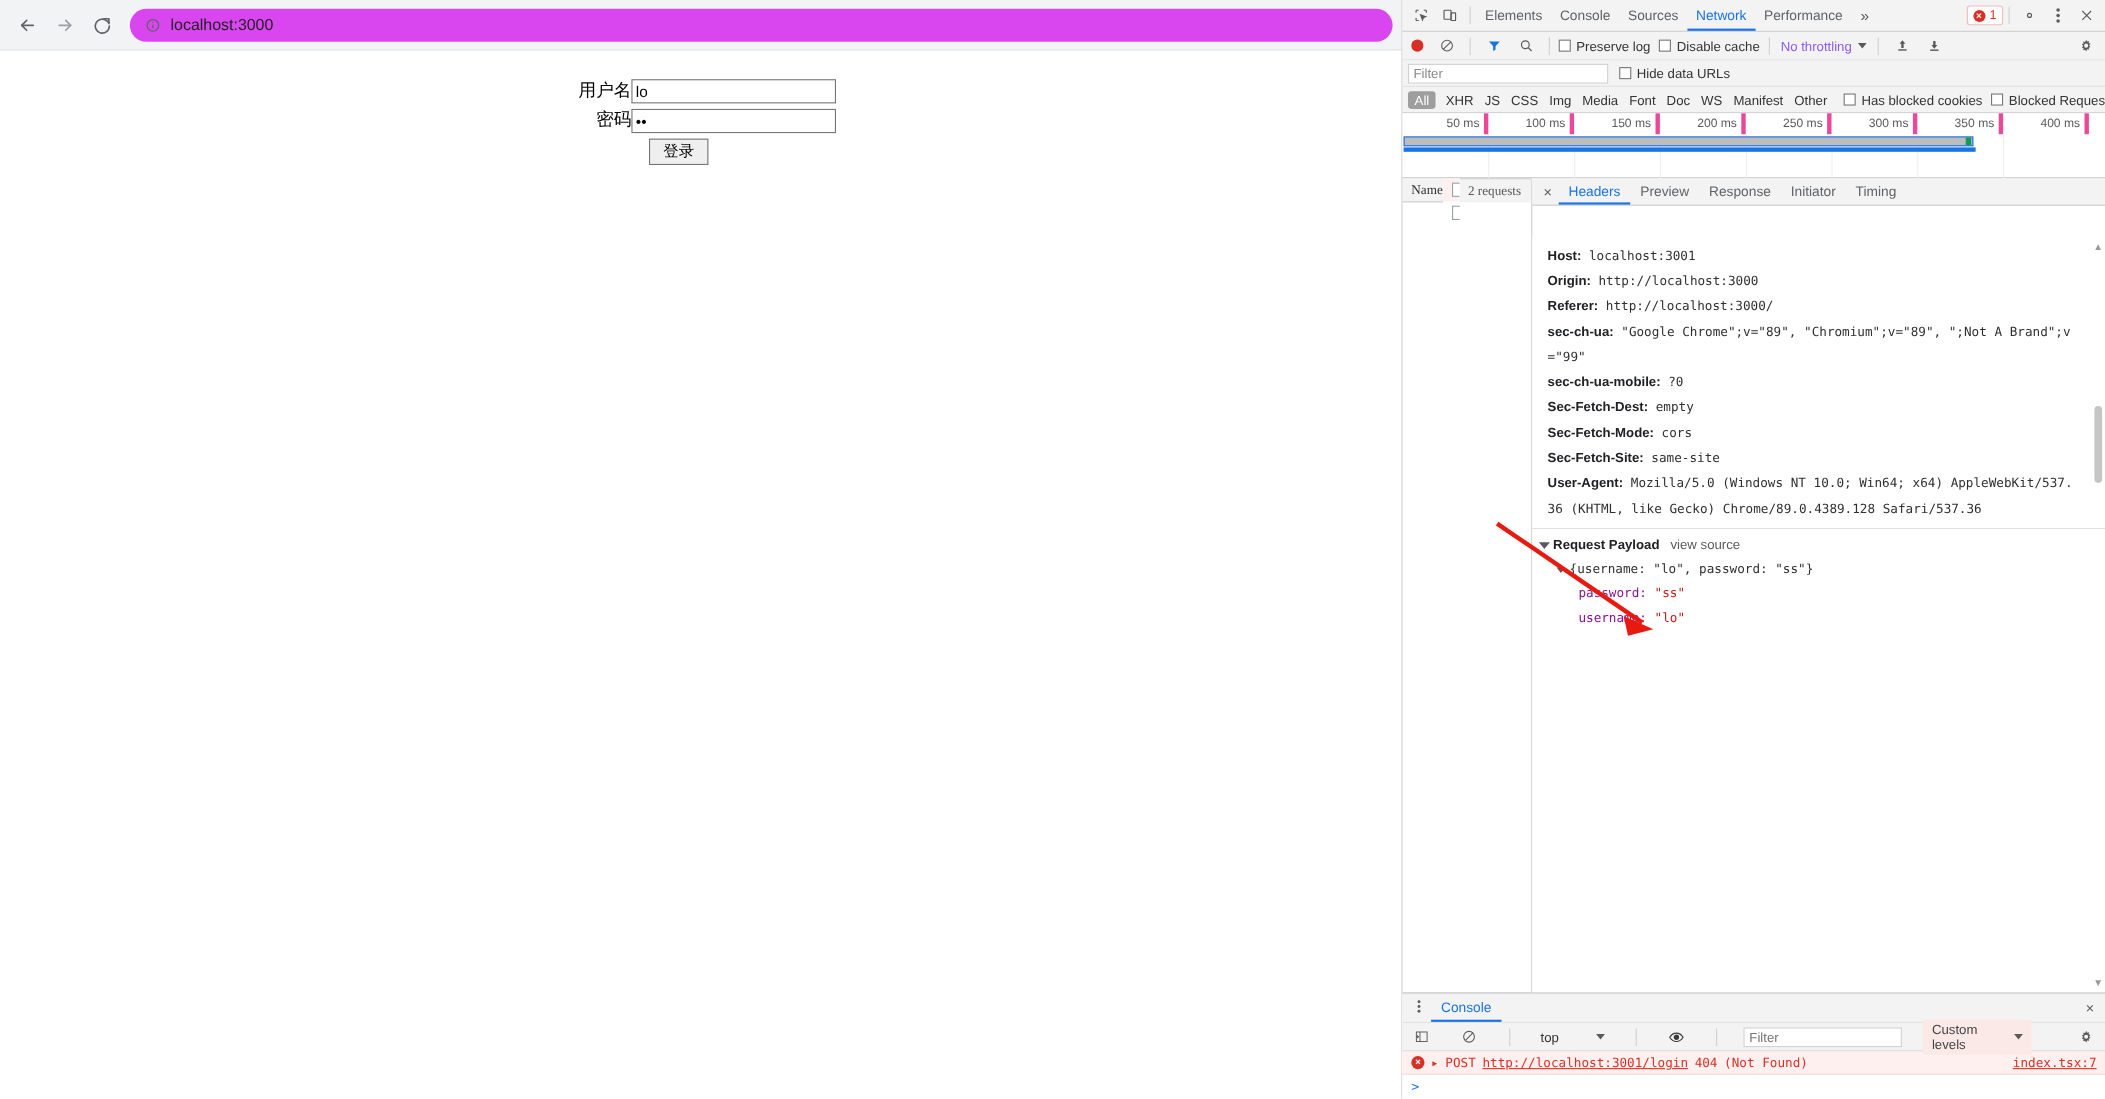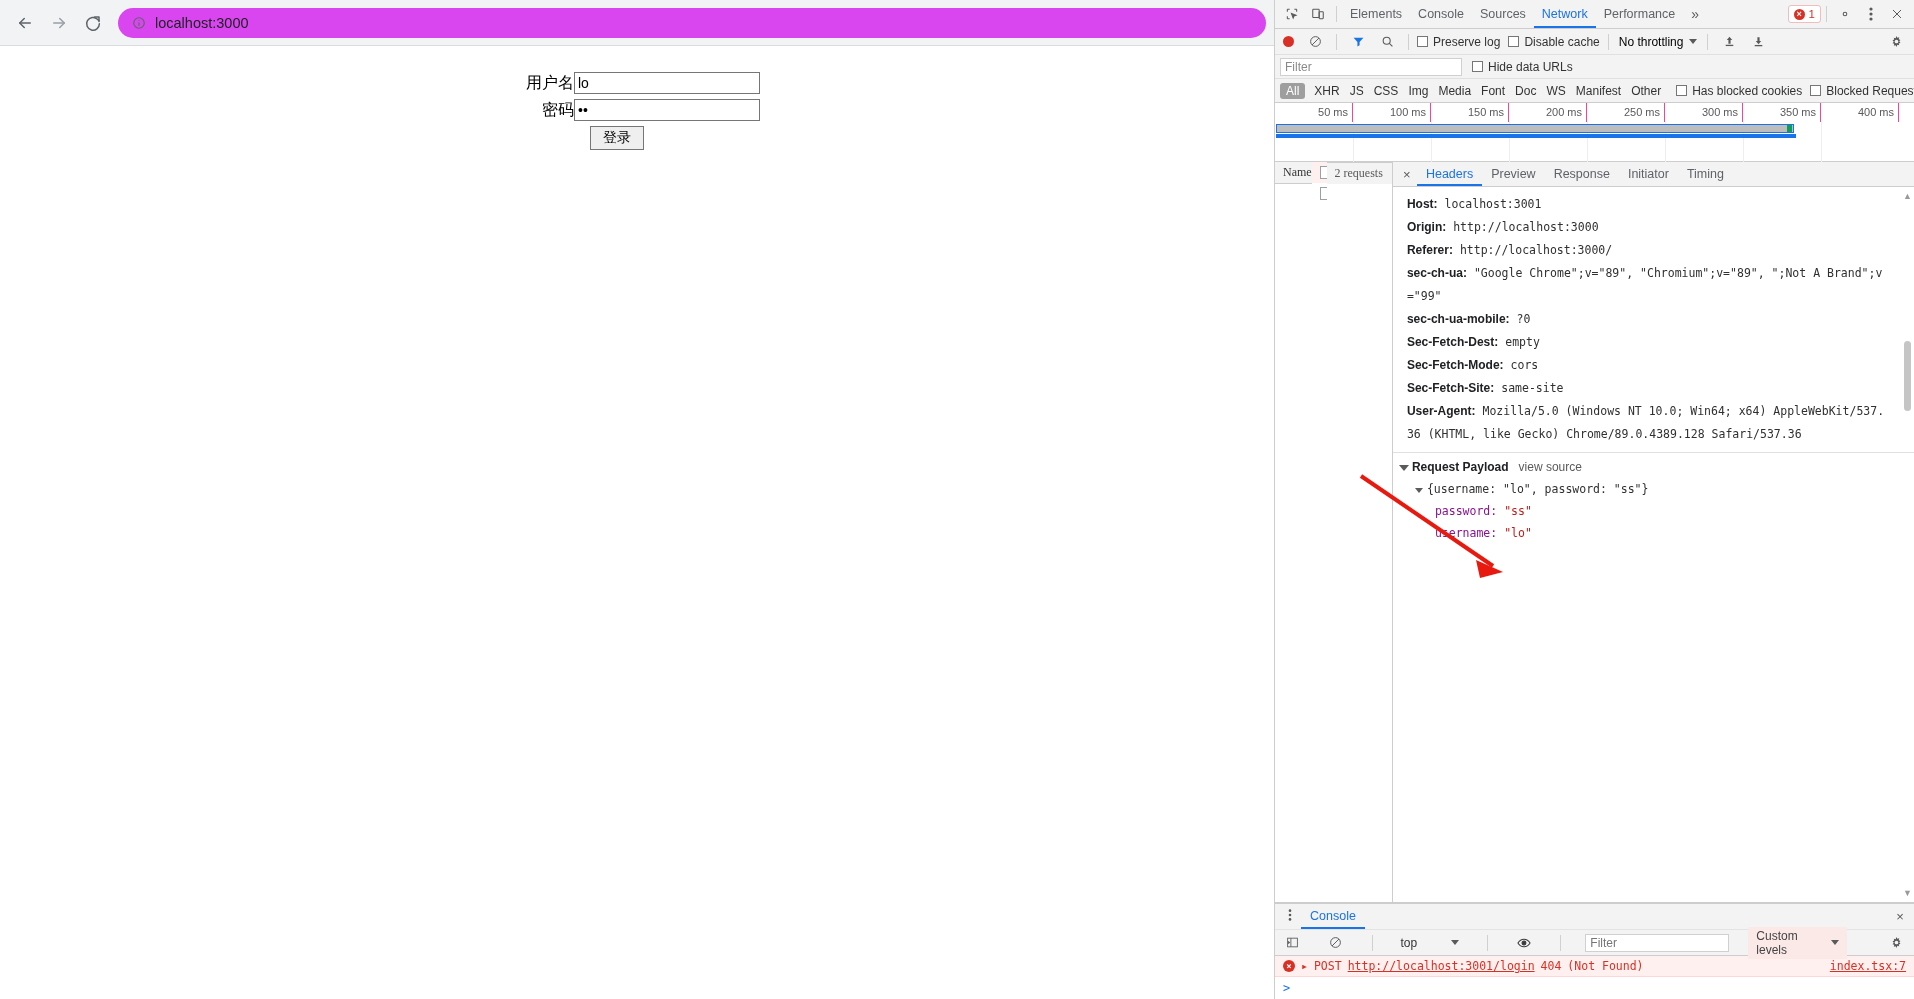--- a/index.html
+++ b/index.html
@@ -91,21 +91,21 @@
   }
 
   .dt-toolbar {
     height:26px; background:#f3f3f3; border-bottom:1px solid #e0e0e0;
     display:flex; align-items:center; padding:0 5px; gap:3px; flex:0 0 auto;
     font-size:12px; color:#333;text-align:right;
   }
   .rec-dot { width:11px; height:11px; border-radius:50%; background:#d93025; margin:0 5px 0 3px; }
   .cbx { width:11px; height:11px; border:1px solid #767676; background:#fff; display:inline-block; flex:0 0 auto;}
   .cb-label { display:flex; align-items:center; gap:5px; white-space:nowrap; color:#333; }
-  .throttle { display:flex; align-items:center; gap:6px; color:#000000; white-space:nowrap; padding:0 2px; }
+  .throttle { display:flex; align-items:center; gap:6px; color:#8b5cf6; white-space:nowrap; padding:0 2px; }
   .caret-dn { width:0;height:0;border-left:4px solid transparent;border-right:4px solid transparent;border-top:5px solid #5a5a5a; }
 
   .dt-filterbar {
     height:24px; background:#f3f3f3; border-bottom:1px solid #e0e0e0;
     display:flex; align-items:center; padding:0 5px; gap:10px; flex:0 0 auto;
   }
   .filter-input {
     width:182px; height:18px; background:#fff; border:1px solid #d0d0d0;
     font-size:12px; padding:0 4px; color:#333; font-family:"Liberation Sans",sans-serif;
   }
@@ -115,21 +115,21 @@
     height:24px; background:#f3f3f3; border-bottom:1px solid #cdcdcd;
     display:flex; align-items:center; padding:0 5px; gap:8px; flex:0 0 auto;
     font-size:12px; color:#333; white-space:nowrap;
   }
   .type-all { background:#9e9e9e; color:#fff; border-radius:3px; padding:1px 6px; }
   .type { padding:1px 1px; }
 
   .dt-overview { height:59px; background:#fff; border-bottom:1px solid #cdcdcd; position:relative; flex:0 0 auto; }
   .ov-ruler { height:19px; position:relative; }
   .ov-tick {
-    position:absolute; top:0; height:19px; border-right:1px solid #ec4899;
+    position:absolute; top:0; height:19px; border-right:4px solid #ec4899;
     font-size:11px; color:#5a5a5a; text-align:right; padding-right:4px; line-height:19px;
   }
   .ov-bars { position:absolute; left:0; top:19px; right:0; height:40px; }
   .ov-grid { position:absolute; top:0; bottom:0; border-right:1px solid #eee; }
   .ov-bar-grey { position:absolute; left:1px; top:2px; height:9px; background:#bdbdbd; border:1px solid #1a73e8; }
   .ov-bar-green { position:absolute; top:3px; width:5px; height:7px; background:#0f9d58; }
   .ov-bar-blue { position:absolute; left:1px; top:12px; height:4px; background:#1a73e8; }
 
   
   .dt-main { flex:1 1 auto; display:flex; min-height:0; border-bottom:1px solid #cdcdcd; }
@@ -156,20 +156,21 @@
   .detail-tabs {
     height:25px; background:#f3f3f3; border-bottom:1px solid #cdcdcd;
     display:flex; align-items:center; padding-left:4px; flex:0 0 auto;
   }
   .close-x { width:20px; text-align:center; color:#5a5a5a; font-size:13px; }
   .d-tab { padding:0 9px; height:24px; line-height:24px; font-size:12.5px; color:#5f6368; }
   .d-tab.active { color:#1a73e8; border-bottom:2px solid #1a73e8; }
   .detail-body {
     flex:1 1 auto; position:relative; overflow:hidden; background:#fff;
     padding:6px 10px 0 14px;
+    margin-top:28px;
   }
   .hdr-line {
     font-family:"DejaVu Sans Mono", monospace; font-size:11.5px; line-height:23px;
     color:#303030; white-space:pre-wrap; word-break:break-all;
   }
   .hdr-name { font-family:"Liberation Sans", sans-serif; font-weight:bold; color:#202124; font-size:12px;}
   .section-hdr {
     display:flex; align-items:center; gap:10px; border-top:1px solid #e0e0e0;
     margin:6px -10px 0 -14px; padding:7px 0 4px 6px; font-size:12px;
   }

